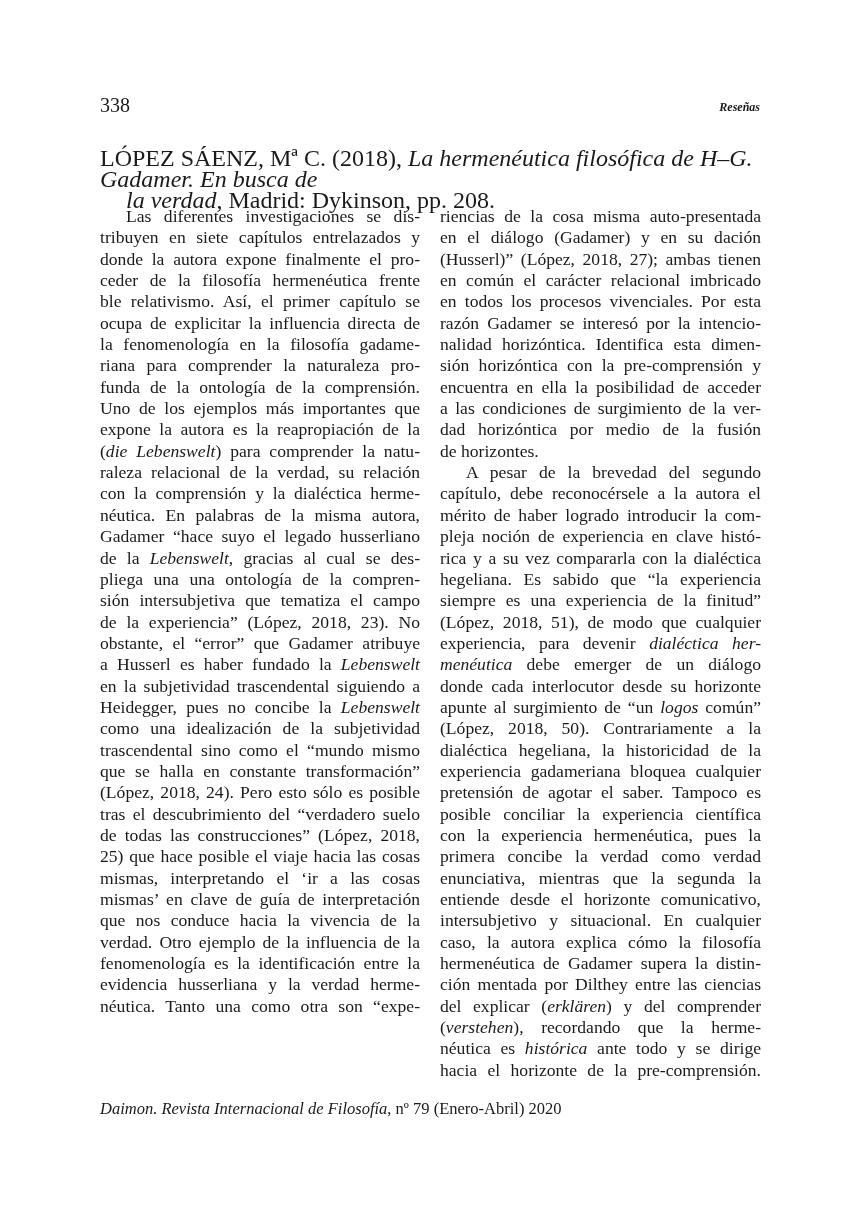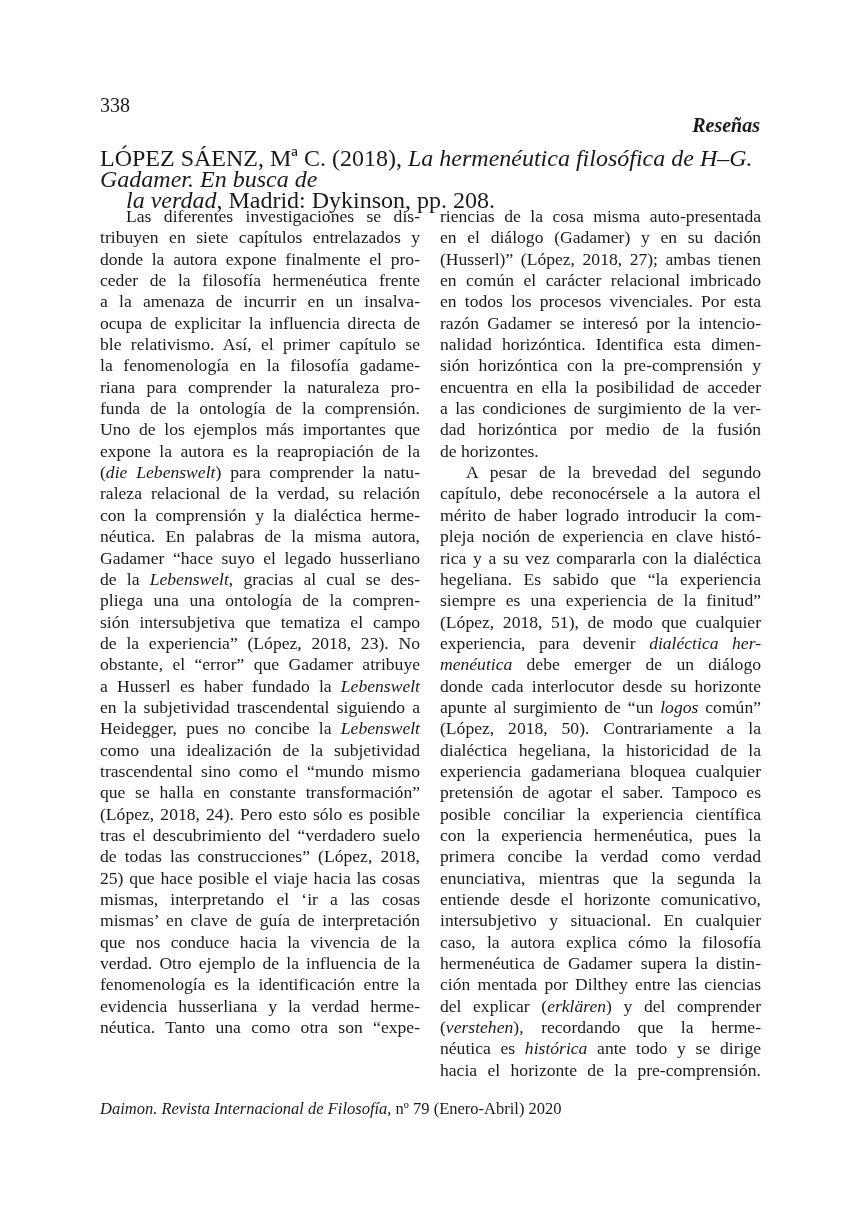--- a/index.html
+++ b/index.html
@@ -1,19 +1,19 @@
 <!DOCTYPE html>
 <html><head>
 <meta charset="utf-8">
 <style>
   html, body { margin: 0; padding: 0; background: #ffffff; }
   body { width: 857px; height: 1209px; position: relative; overflow: hidden;
          font-family: "Liberation Serif", "DejaVu Serif", serif; color: #1a1a1a; }
   .page-number { position: absolute; left: 100px; top: 94px; font-size: 20px; }
-  .running-head { position: absolute; right: 97px; top: 114px; font-size: 20px; font-style: italic; font-weight: bold; }
+  .running-head { position: absolute; right: 97px; top: 100px; font-size: 12px; font-style: italic; font-weight: bold; }
   .citation { position: absolute; left: 100px; top: 148px; width: 662px; font-size: 24px; line-height: 21px; }
   .citation .line2 { padding-left: 26px; display: block; }
   .col { position: absolute; top: 206px; font-size: 17.6px; line-height: 21.35px; }
   .col-left { left: 100px; width: 320px; }
   .col-right { left: 440px; width: 321px; }
   .ln { display: block; white-space: nowrap; text-align: justify; text-align-last: justify; height: 21.35px; }
   .ln.last { text-align-last: left; }
   .ln.indent { padding-left: 26px; }
   .ital { font-style: italic; }
   .footer { position: absolute; left: 100px; top: 1099px; font-size: 16.5px; }
@@ -29,23 +29,22 @@
   <div class="citation">
     <span>LÓPEZ SÁENZ, Mª C. (2018), </span><span class="ital">La hermenéutica filosófica de H–G. Gadamer. En busca de</span>
     <span class="line2"><span class="ital">la verdad</span><span>, Madrid: Dykinson, pp. 208.</span></span>
   </div>
 
   <div class="col col-left" id="col-left">
       <span class="ln indent"><span>Las diferentes investigaciones se dis-</span></span>
       <span class="ln"><span>tribuyen en siete capítulos entrelazados y</span></span>
       <span class="ln"><span>donde la autora expone finalmente el pro-</span></span>
       <span class="ln"><span>ceder de la filosofía hermenéutica frente</span></span>
-      <span class="ln"><span>a la amenaza de incurrir en un insalva-</span></span>
+      <span class="ln"><span>ble relativismo. Así, el primer capítulo se</span></span>
       <span class="ln"><span>ocupa de explicitar la influencia directa de</span></span>
-      <span class="ln"><span>ble relativismo. Así, el primer capítulo se</span></span>
       <span class="ln"><span>la fenomenología en la filosofía gadame-</span></span>
       <span class="ln"><span>riana para comprender la naturaleza pro-</span></span>
       <span class="ln"><span>funda de la ontología de la comprensión.</span></span>
       <span class="ln"><span>Uno de los ejemplos más importantes que</span></span>
       <span class="ln"><span>expone la autora es la reapropiación de la</span></span>
       <span class="ln"><span>(</span><span class="ital">die Lebenswelt</span><span>) para comprender la natu-</span></span>
       <span class="ln"><span>raleza relacional de la verdad, su relación</span></span>
       <span class="ln"><span>con la comprensión y la dialéctica herme-</span></span>
       <span class="ln"><span>néutica. En palabras de la misma autora,</span></span>
       <span class="ln"><span>Gadamer “hace suyo el legado husserliano</span></span>

